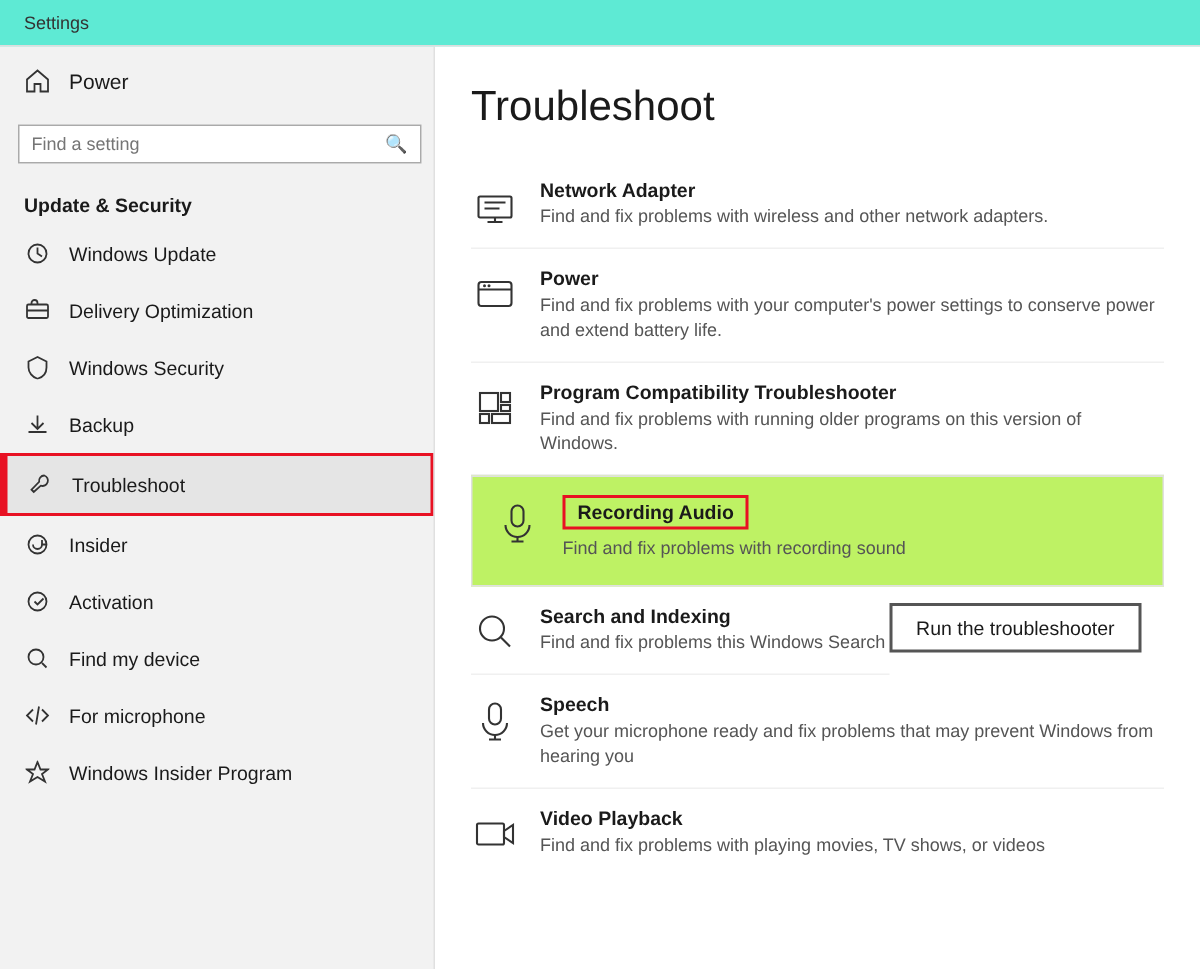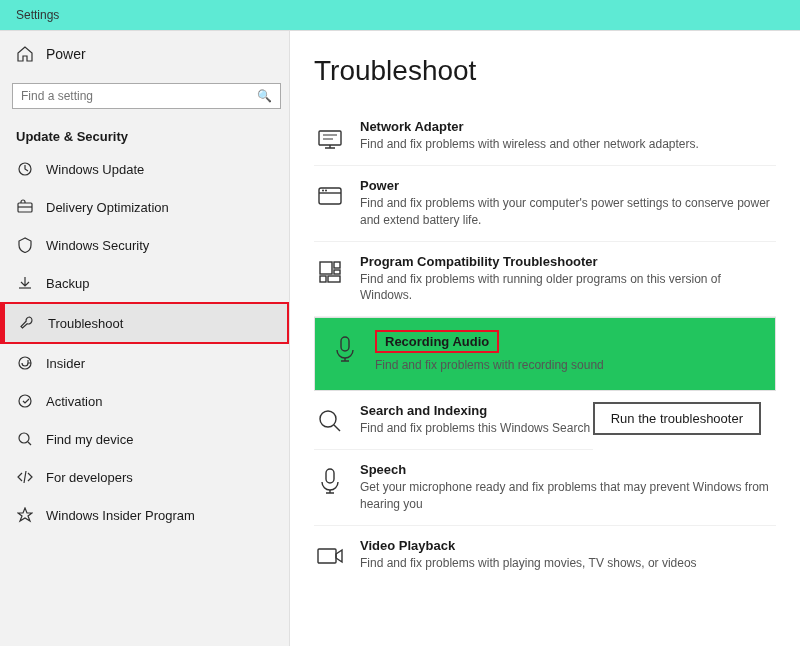--- a/index.html
+++ b/index.html
@@ -133,21 +133,21 @@
       font-weight: 600;
       color: #1a1a1a;
       margin-bottom: 2px;
     }
     .item-desc {
       font-size: 12px;
       color: #555;
       line-height: 1.4;
     }
     .recording-audio-section {
-      background: #22c55e;
+      background: #bef264;
       border: 1px solid #e0e0e0;
       padding: 12px 14px;
       margin: 0 0 0 0;
     }
     .recording-audio-header {
       display: flex;
       align-items: flex-start;
       gap: 14px;
     }
     .recording-title-box {
@@ -271,21 +271,21 @@
             </svg>
           </span>
     <span>Find my device</span>
   </div>
         <div class="nav-item">
     <span class="nav-icon">
             <svg width="16" height="16" viewBox="0 0 16 16" fill="none">
               <path d="M5 4l-4 4 4 4M11 4l4 4-4 4M9 2l-2 12" stroke="#333" stroke-width="1.2"></path>
             </svg>
           </span>
-    <span>For developers</span>
+    <span>For microphone</span>
   </div>
         <div class="nav-item">
     <span class="nav-icon">
             <svg width="16" height="16" viewBox="0 0 16 16" fill="none">
               <path d="M8 1l2 5h5l-4 3 2 5-5-3-5 3 2-5L1 6h5z" stroke="#333" stroke-width="1.2" fill="none"></path>
             </svg>
           </span>
     <span>Windows Insider Program</span>
   </div>
       </div>

